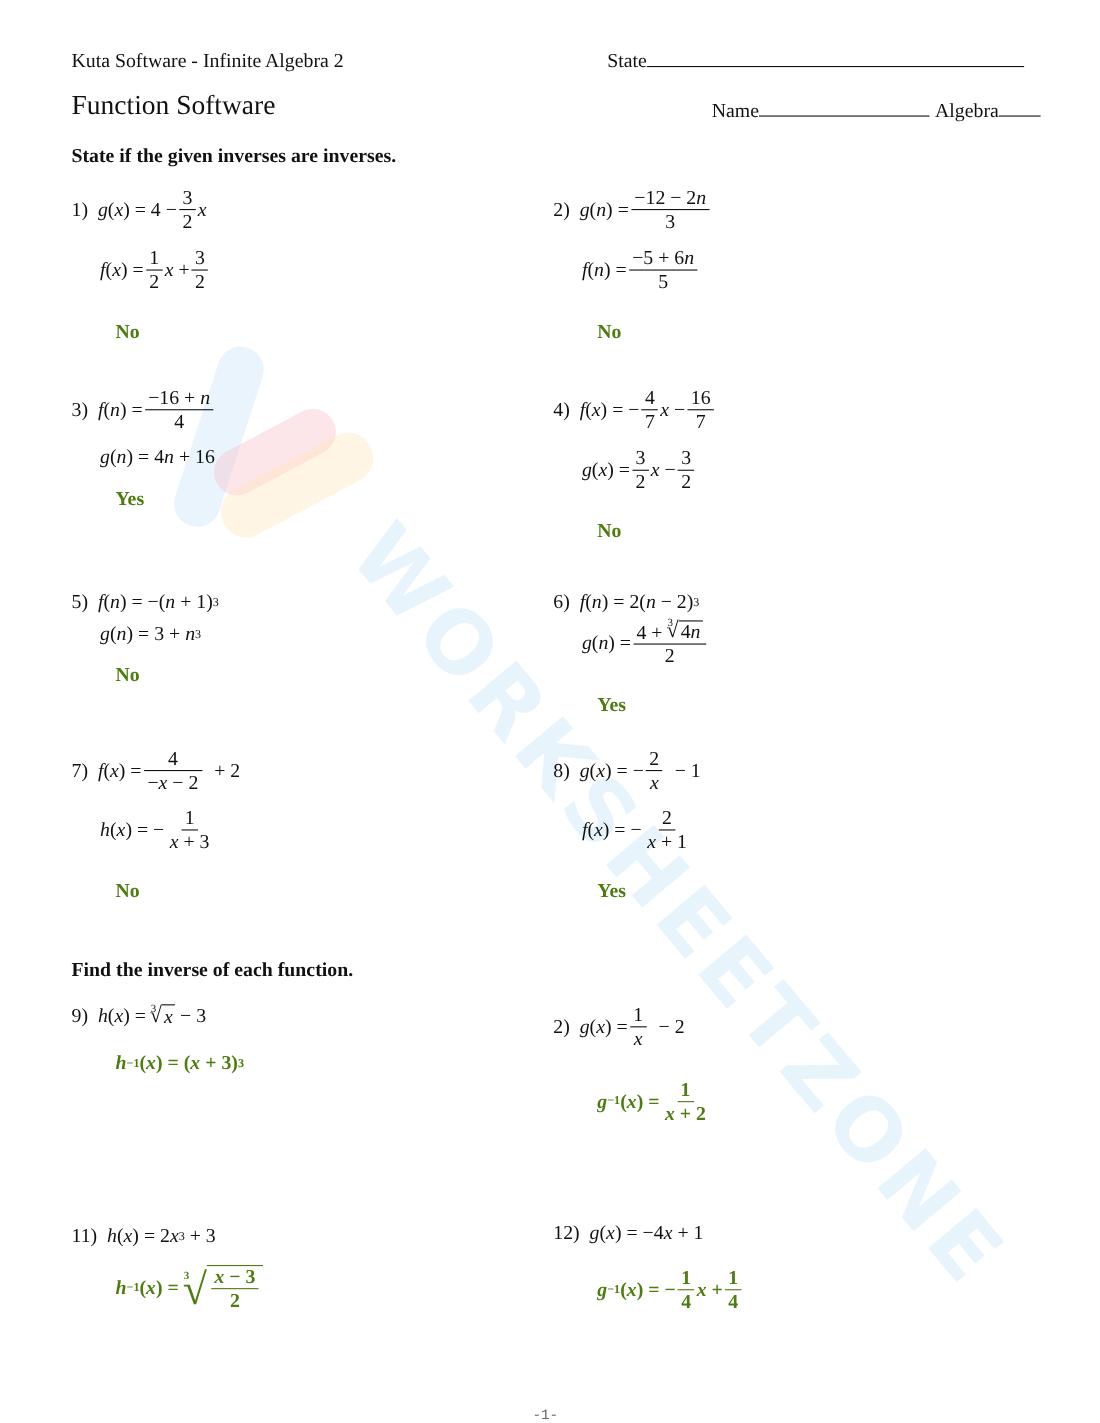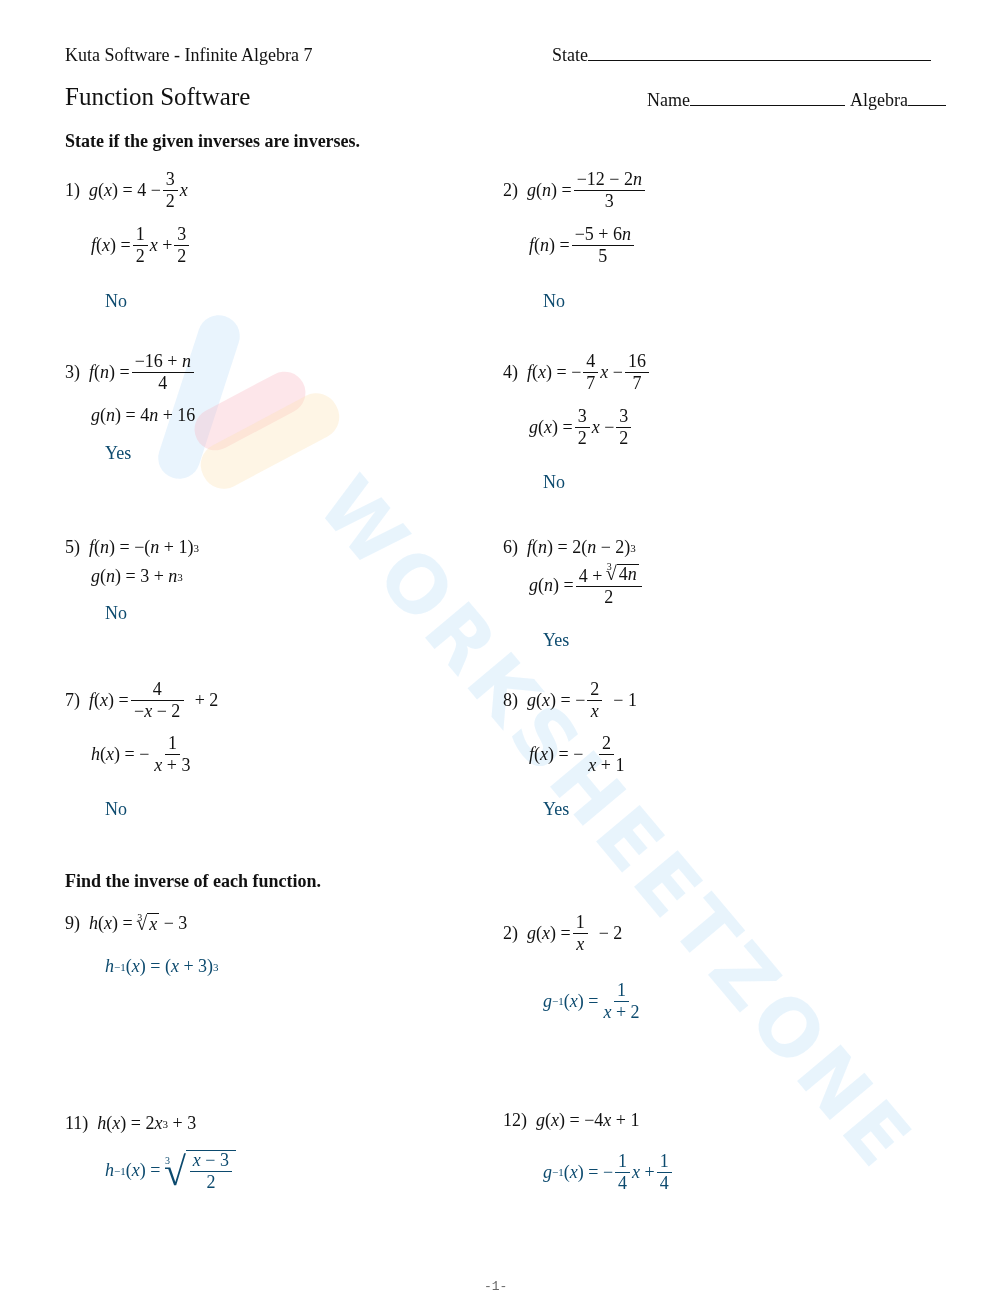--- a/index.html
+++ b/index.html
@@ -5,21 +5,21 @@
   html, body { margin:0; padding:0; background:#ffffff; }
   body { width:1000px; height:1294px; position:relative; overflow:hidden;
          font-family:"Liberation Serif","DejaVu Serif",serif; color:#111; }
   .abs { position:absolute; }
   .hdr-small { font-size:18px; }
   .title { font-size:25px; }
   .section { font-size:18px; font-weight:bold; }
   .num { font-size:18px; }
   .eq { font-size:18px; white-space:nowrap; display:inline-flex; align-items:center; }
   .m { font-style:italic; }
-  .red { color:#0c4a6e; }
+  .red { color:#4d7c0f;font-weight:bold; }
   .frac { display:inline-flex; flex-direction:column; align-items:center; vertical-align:middle; margin:0 2px; line-height:1.05; }
   .frac .n { padding:0 3px 1px; border-bottom:1px solid currentColor; }
   .frac .d { padding:1px 3px 0; }
   sup { font-size:11px; vertical-align:super; line-height:0; }
   .root { display:inline-flex; align-items:flex-end; }
   .root .idx { font-size:10px; position:relative; top:-12px; margin-right:-6px; }
   .root .rad { font-size:20px; }
   .root .body { border-top:1px solid currentColor; padding:0 2px; }
   .blank { display:inline-block; border-bottom:1px solid #111; vertical-align:baseline; height:1px; }
   .answer { font-size:18px; }
@@ -30,21 +30,21 @@
   .wm-bar { border-radius:22px; opacity:0.35; }
 </style>
 </head>
 <body>
 
 <div class="wm wm-bar" style="left:178px;top:312px;width:42px;height:170px;background:#bfe0fa;transform:rotate(18deg);"></div>
 <div class="wm wm-bar" style="left:190px;top:390px;width:120px;height:42px;background:#f8b6c2;transform:rotate(-28deg);"></div>
 <div class="wm wm-bar" style="left:195px;top:418px;width:150px;height:46px;background:#fde1b4;transform:rotate(-28deg);"></div>
 <div class="wm wm-text" style="left:370px;top:460px;">WORKSHEETZONE</div>
 
-<div class="abs hdr-small" style="left:65px;top:45px;">Kuta Software - Infinite Algebra 7</div>
+<div class="abs hdr-small" style="left:65px;top:45px;">Kuta Software - Infinite Algebra 2</div>
 <div class="abs hdr-small" style="left:552px;top:45px;">
   <span>State</span><span class="blank" style="width:343px;"></span>
 </div>
 <div class="abs title" style="left:65px;top:83px;">Function Software</div>
 <div class="abs hdr-small" style="left:647px;top:90px;">
   <span>Name</span><span class="blank" style="width:155px;"></span>
 </div>
 <div class="abs hdr-small" style="left:850px;top:90px;">
   <span>Algebra</span><span class="blank" style="width:38px;"></span>
 </div>

